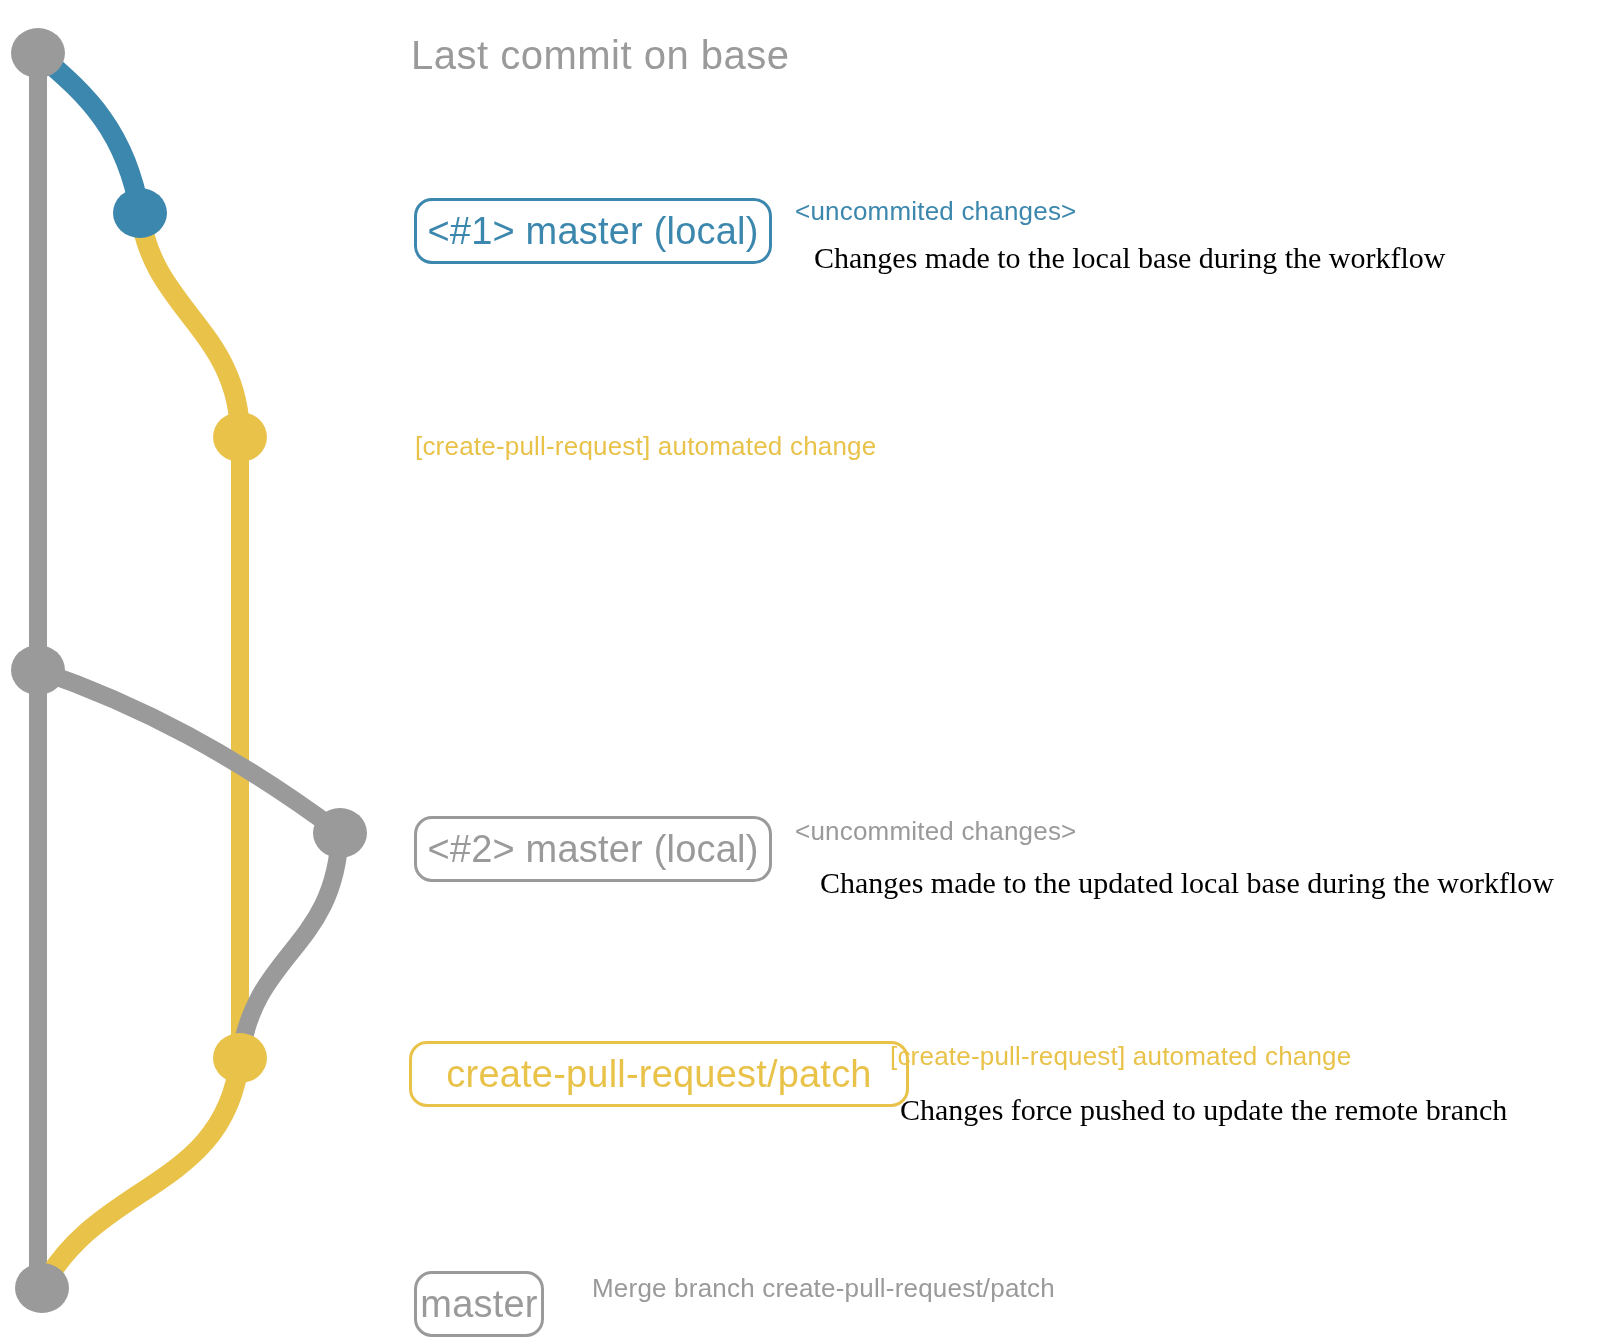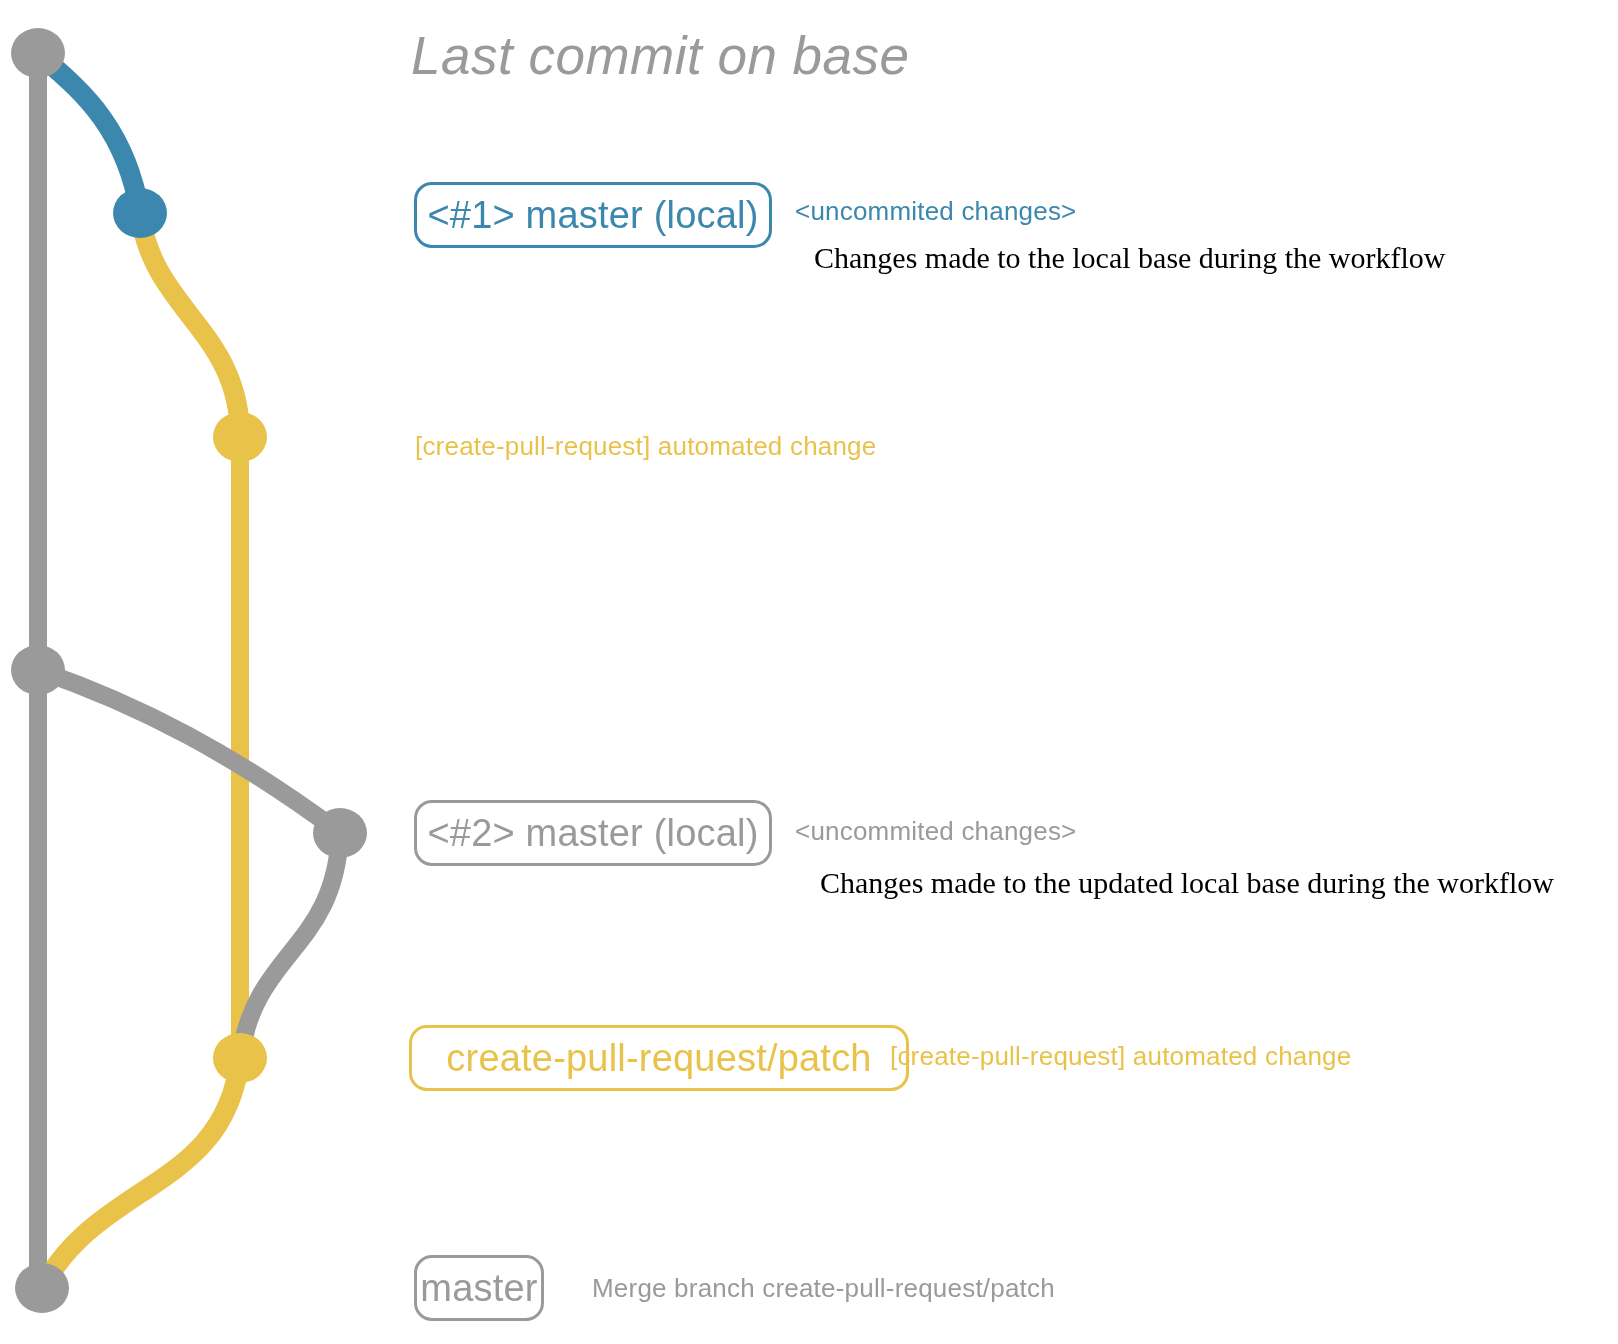--- a/index.html
+++ b/index.html
@@ -35,23 +35,22 @@
   .b-blue   { border-color: var(--blue); }
   .b-yellow { border-color: var(--yellow); }
 
   .abs {
     position: absolute;
     transform: translateY(-50%);
     white-space: nowrap;
     line-height: 1;
   }
   .heading {
-    font-size: 53px;
+    font-size: 40px;
     letter-spacing: 0.5px;
-    font-style: italic;
   }
   .note {
     font-size: 26px;
     letter-spacing: 0.2px;
   }
   .desc {
     font-family: "Liberation Serif", "DejaVu Serif", serif;
     font-size: 30px;
   }
   .badge {
@@ -60,20 +59,21 @@
     height: 66px;
     border: 3px solid;
     border-radius: 18px;
     background: transparent;
     display: flex;
     align-items: center;
     justify-content: center;
     font-size: 38px;
     letter-spacing: 0.2px;
     white-space: nowrap;
+    margin-top: 16px;
   }
 </style>
 </head>
 <body>
 
 <div class="canvas">
 
   <svg class="graph-svg" width="400" height="1344" viewBox="0 0 400 1344" fill="none">
 
     <path class="stroke-gray" d="M38 53 L38 1288" stroke-width="18"></path>
@@ -107,17 +107,18 @@
 
   <div class="abs note c-yellow" style="left:415px; top:446px;">[create-pull-request] automated change</div>
 
 
   <div class="badge c-gray b-gray" style="left:414px; top:800px; width:358px;">&lt;#2&gt; master (local)</div>
   <div class="abs note c-gray" style="left:795px; top:831px;">&lt;uncommited changes&gt;</div>
   <div class="abs desc c-ink" style="left:820px; top:883px;">Changes made to the updated local base during the workflow</div>
 
   <div class="badge c-yellow b-yellow" style="left:409px; top:1025px; width:500px;">create-pull-request/patch</div>
   <div class="abs note c-yellow" style="left:890px; top:1056px;">[create-pull-request] automated change</div>
+  <div class="abs desc c-ink" style="left:900px; top:1110px;">Changes force pushed to update the remote branch</div>
 
   <div class="badge c-gray b-gray" style="left:414px; top:1255px; width:130px;">master</div>
   <div class="abs note c-gray" style="left:592px; top:1288px;">Merge branch create-pull-request/patch</div>
 
 </div>
 
 </body></html>

